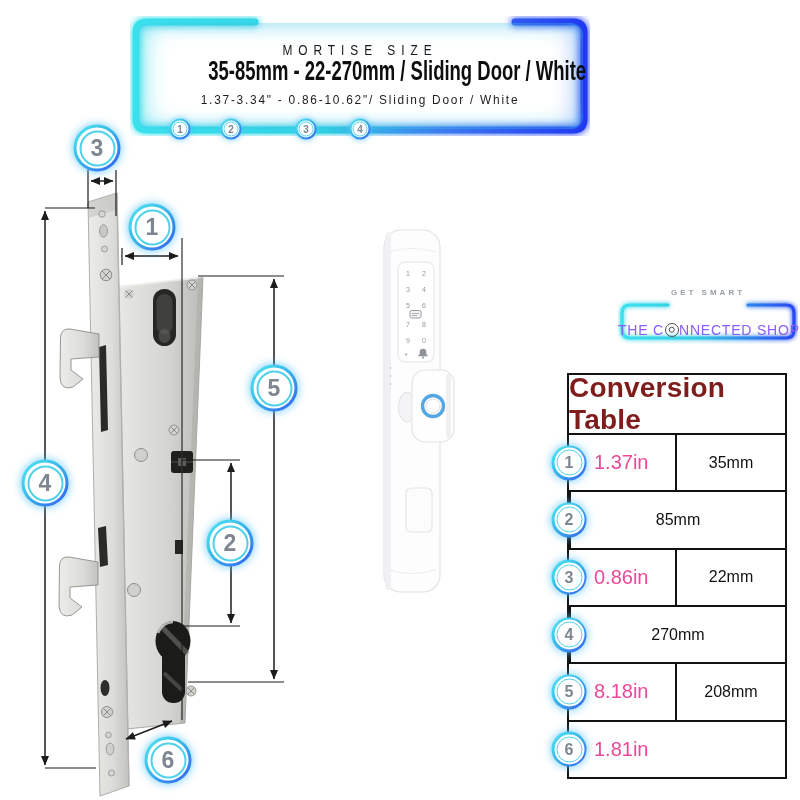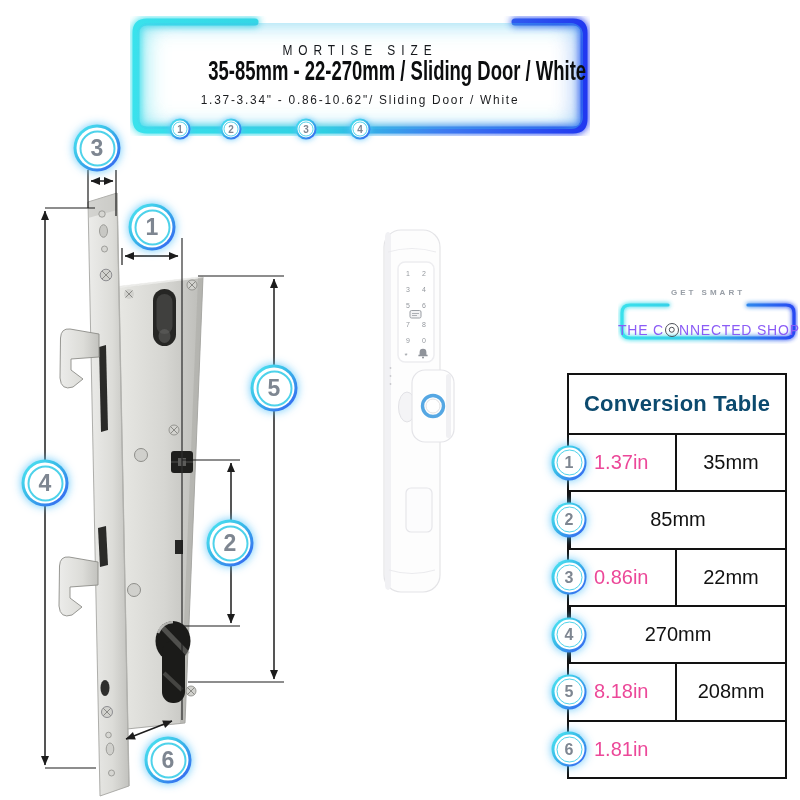--- a/index.html
+++ b/index.html
@@ -59,27 +59,27 @@
   .logo-o{display:inline-block;width:12px;height:12px;border:1.8px solid #4c5057;
     border-radius:50%;vertical-align:-1.5px;margin:0 .5px;position:relative;}
   .logo-o::after{content:'';position:absolute;left:50%;top:50%;width:4.5px;height:4.5px;
     border:1.2px solid #4c5057;border-radius:50%;transform:translate(-50%,-50%);}
 
   
   .ctable{position:absolute;left:567px;top:373px;width:220px;height:406px;
     border:2.5px solid #121212;box-sizing:border-box;display:flex;flex-direction:column;background:#fff;}
   .t-head{height:58px;flex:none;border-bottom:2.5px solid #121212;
     display:flex;align-items:center;justify-content:center;
-    font-size:22px;font-weight:700;color:#0c4a6e;letter-spacing:.2px;}
+    font-size:28px;font-weight:700;color:#7f1d1d;letter-spacing:.2px;}
   .t-row{flex:1;display:flex;position:relative;border-bottom:2.5px solid #121212;}
   .t-row:last-child{border-bottom:none;}
   .t-in{width:106px;flex:none;display:flex;align-items:center;
     padding-left:25px;box-sizing:border-box;font-size:20px;color:#ec4899;}
   .t-mm{flex:1;border-left:2.5px solid #121212;display:flex;align-items:center;
-    justify-content:center;font-size:20px;color:#121212;}
+    justify-content:center;font-size:16px;color:#121212;}
   .t-row .callout{left:0;top:50%;}
 </style>
 </head>
 <body>
 
 <div class="stage">
 
   <section class="hdr">
     <svg class="hdr-border" viewBox="0 0 460 120">
       <defs>

